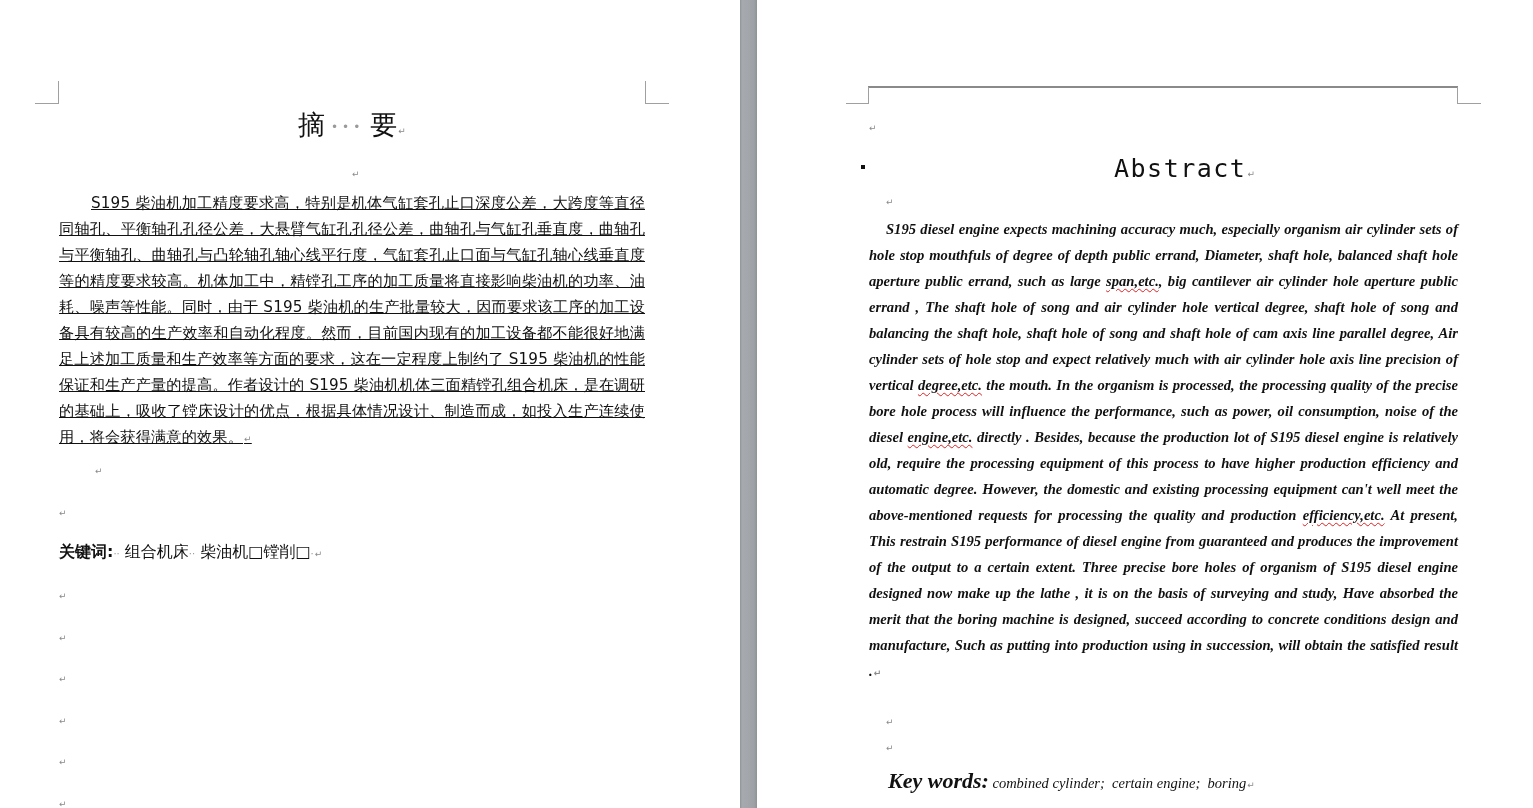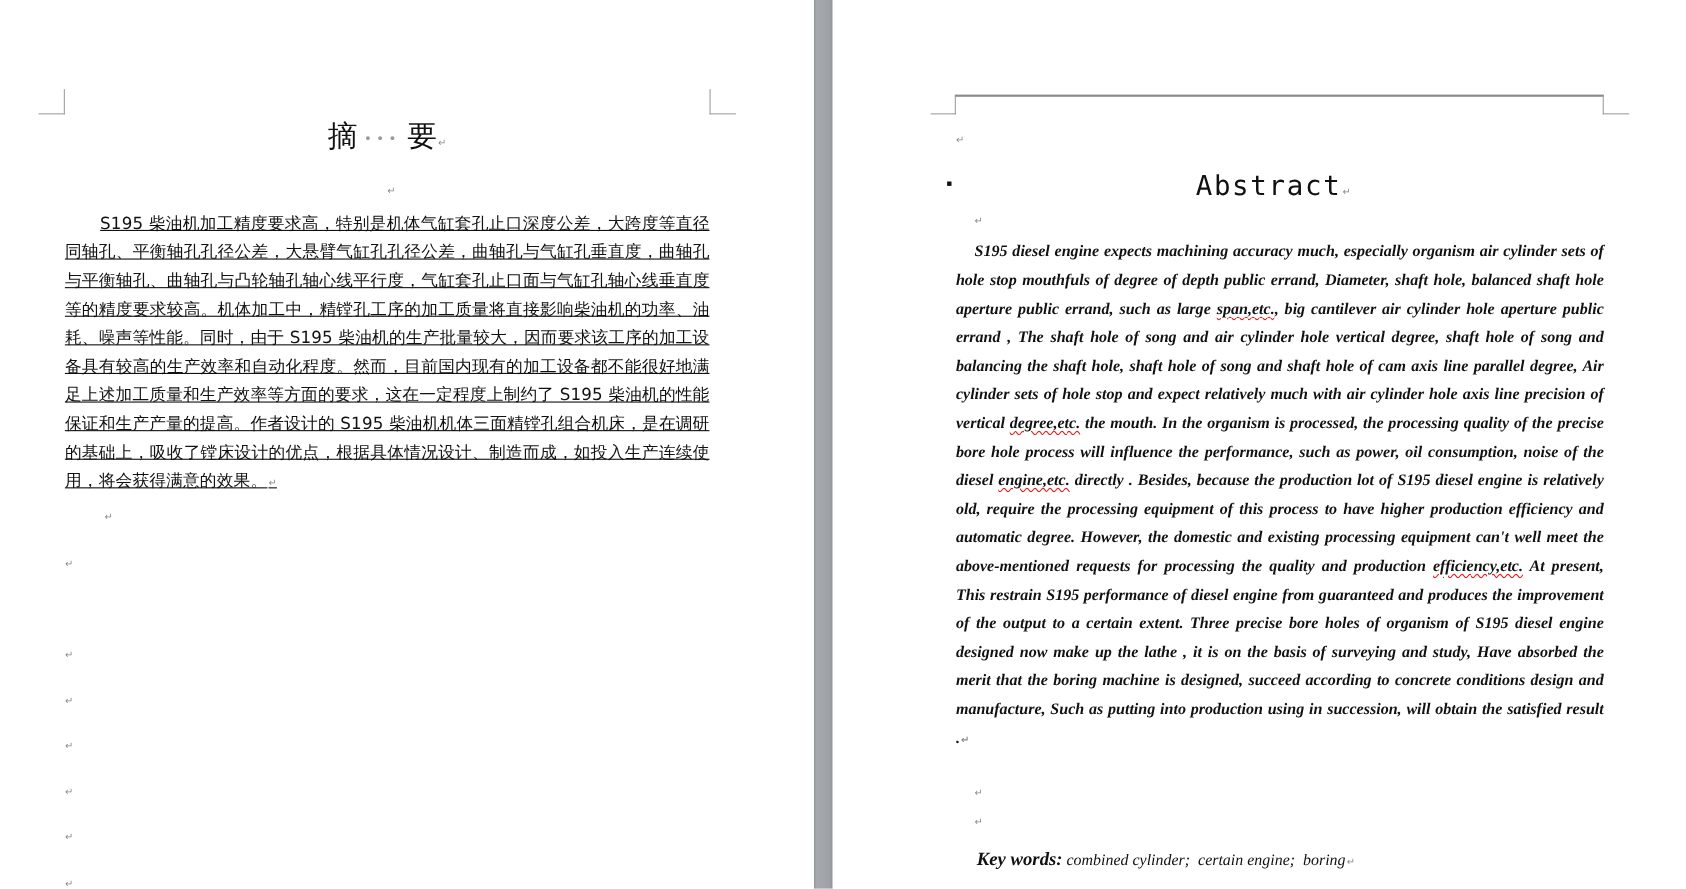--- a/index.html
+++ b/index.html
@@ -48,57 +48,62 @@
     .header-text {
       position: absolute; left: 223px; top: 68px;
       font-family: "DejaVu Sans", sans-serif; font-size: 12.5px; color: #777; line-height: 16px;
       letter-spacing: -0.2px;
     }
     .header-line { position: absolute; left: 111px; top: 86px; width: 590px; height: 2px; background: #8a8a8a; }
 
     .bullet { position: absolute; left: 104px; top: 165px; width: 4px; height: 4px; background: #111; }
 
     .en-title {
-      position: absolute; left: 330px; top: 152px;
+      position: absolute; left: 357px; top: 152px;
       font-family: "DejaVu Sans Mono", monospace; font-size: 25px; line-height: 34px; color: #111;
       letter-spacing: 1.5px;
       text-align: center;
     }
 
     .en-body {
       position: absolute; left: 112px; top: 216px; width: 589px;
       font-family: "Liberation Serif", serif; font-style: italic; font-size: 14.6px; line-height: 26px;
       text-align: justify; text-indent: 17px; color: #111; font-weight: bold;
     }
     .squiggle { text-decoration: underline wavy #e02020; text-decoration-thickness: 1px; text-underline-offset: 2px; }
 
     .en-keywords {
       position: absolute; left: 131px; top: 769px;
       font-family: "Liberation Serif", serif; font-style: italic; font-size: 14.5px; line-height: 24px; color: #111;
     }
-    .en-keywords .kw-label { font-weight: bold; font-size: 17px; }
+    .en-keywords .kw-label { font-weight: bold; font-size: 22px; }
   </style>
 </head>
 <body>
 
 <div class="page page-left">
   <div class="corner" style="left:35px; top:81px; width:24px; height:23px; border-right-width:1px; border-bottom-width:1px;"></div>
   <div class="corner" style="left:645px; top:81px; width:24px; height:23px; border-left-width:1px; border-bottom-width:1px;"></div>
 
   <div class="cn-title">
     <span>摘</span><span class="dots">•••</span><span>要</span><span class="pm">↵</span>
   </div>
 
   <span class="pmark" style="left:352px; top:170px;">↵</span>
 
   <p class="cn-body"><span>S195 柴油机加工精度要求高，特别是机体气缸套孔止口深度公差，大跨度等直径同轴孔、平衡轴孔孔径公差，大悬臂气缸孔孔径公差，曲轴孔与气缸孔垂直度，曲轴孔与平衡轴孔、曲轴孔与凸轮轴孔轴心线平行度，气缸套孔止口面与气缸孔轴心线垂直度等的精度要求较高。机体加工中，精镗孔工序的加工质量将直接影响柴油机的功率、油耗、噪声等性能。同时，由于 S195 柴油机的生产批量较大，因而要求该工序的加工设备具有较高的生产效率和自动化程度。然而，目前国内现有的加工设备都不能很好地满足上述加工质量和生产效率等方面的要求，这在一定程度上制约了 S195 柴油机的性能保证和生产产量的提高。作者设计的 S195 柴油机机体三面精镗孔组合机床，是在调研的基础上，吸收了镗床设计的优点，根据具体情况设计、制造而成，如投入生产连续使用，将会获得满意的效果。</span><span class="pm">↵</span></p>
 
   <span class="pmark" style="left:95px; top:467px;">↵</span>
   <span class="pmark" style="left:59px; top:509px;">↵</span>
 
+  <div class="cn-keywords">
+    <span class="kw-label">关键词:</span><span class="sep">··</span>
+    <span>组合机床</span><span class="sep">··</span>
+    <span>柴油机□镗削□</span><span class="sep">·</span><span class="pm">↵</span>
+  </div>
 
   <span class="pmark" style="left:59px; top:592px;">↵</span>
   <span class="pmark" style="left:59px; top:634px;">↵</span>
   <span class="pmark" style="left:59px; top:675px;">↵</span>
   <span class="pmark" style="left:59px; top:717px;">↵</span>
   <span class="pmark" style="left:59px; top:758px;">↵</span>
   <span class="pmark" style="left:59px; top:800px;">↵</span>
 </div>
 
 <div class="divider"></div>

